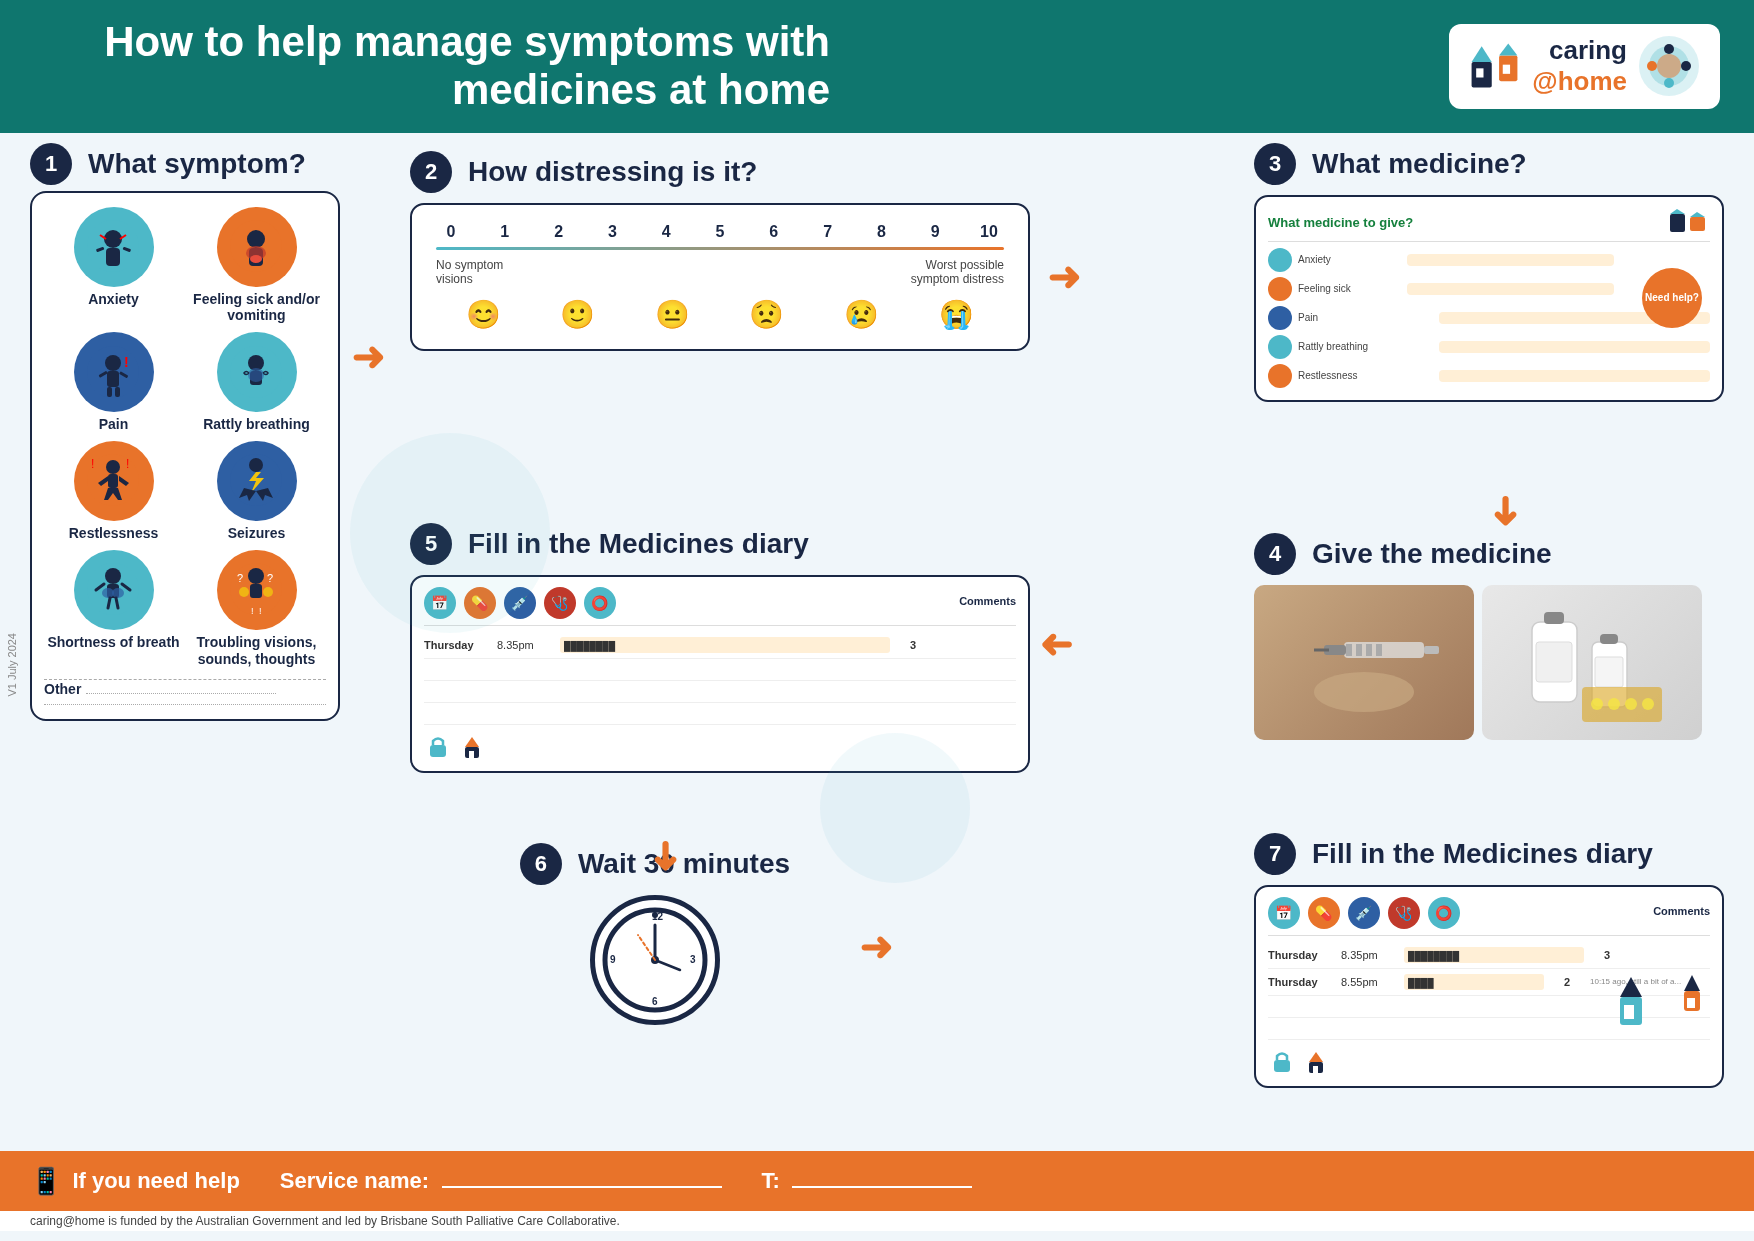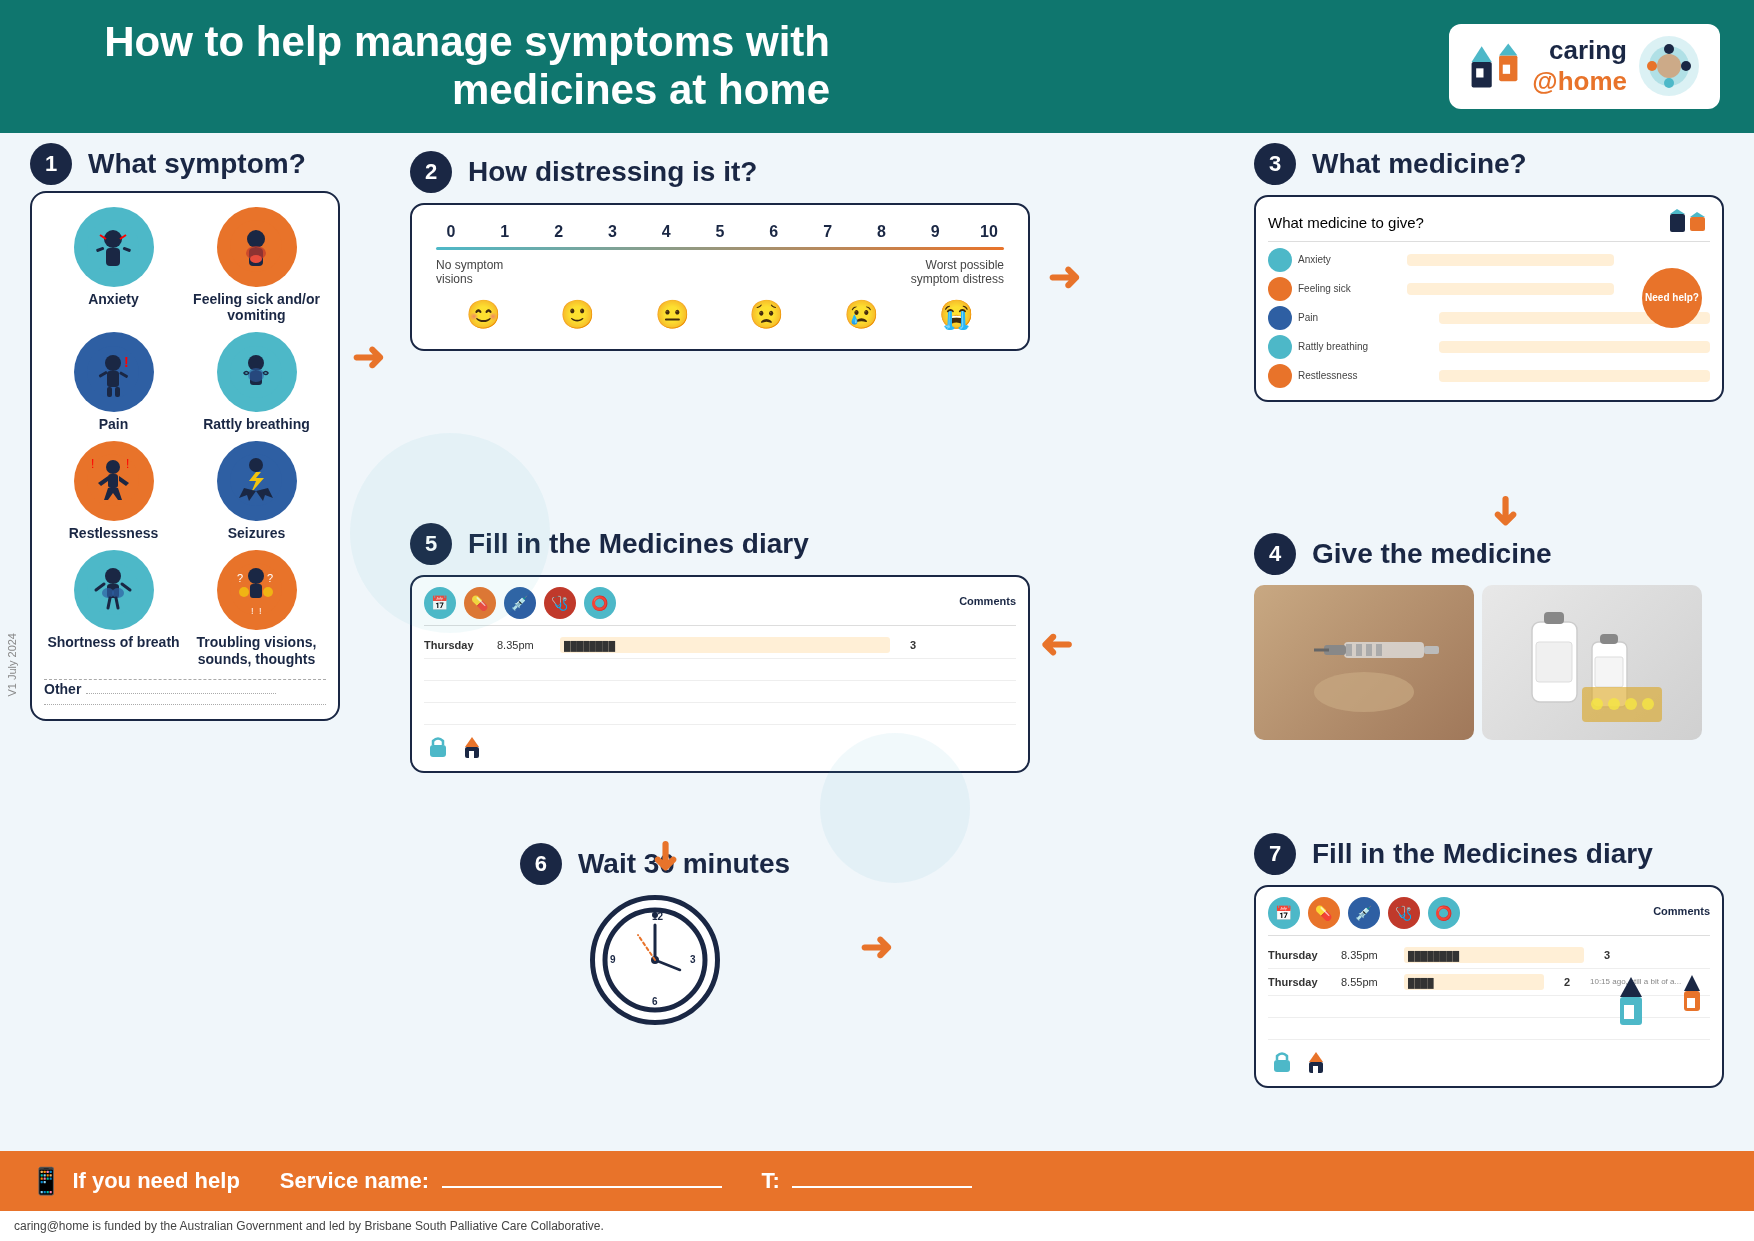--- a/index.html
+++ b/index.html
@@ -186,23 +186,23 @@
       gap: 6px;
     }
     .medicine-card-header {
       display: flex;
       justify-content: space-between;
       align-items: center;
       padding-bottom: 4px;
       border-bottom: 1px solid #ddd;
     }
     .medicine-card-title {
-      font-size: 15px;
-      font-weight: 400;
-      color: #000000;
+      font-size: 13px;
+      font-weight: 700;
+      color: #15803d;
     }
     .medicine-rows {
       display: flex;
       flex-direction: column;
       gap: 5px;
     }
     .medicine-row {
       display: flex;
       align-items: center;
       gap: 6px;
@@ -385,24 +385,24 @@
       font-weight: 900;
     }
     .footer-t-line {
       display: inline-block;
       border-bottom: 2px solid white;
       width: 180px;
       margin-left: 8px;
     }
     .footer-sub {
       background: white;
-      height: 30px;
-      display: flex;
-      align-items: center;
-      padding: 0 14px;
+      height: 20px;
+      display: flex;
+      align-items: center;
+      padding: 0 30px;
       font-size: 12px;
       color: #444;
     }
   </style>
 </head>
 <body>
 
 <div class="header">
   <h1 class="header-title">How to help manage symptoms with medicines at home</h1>
   <div class="logo-area">

